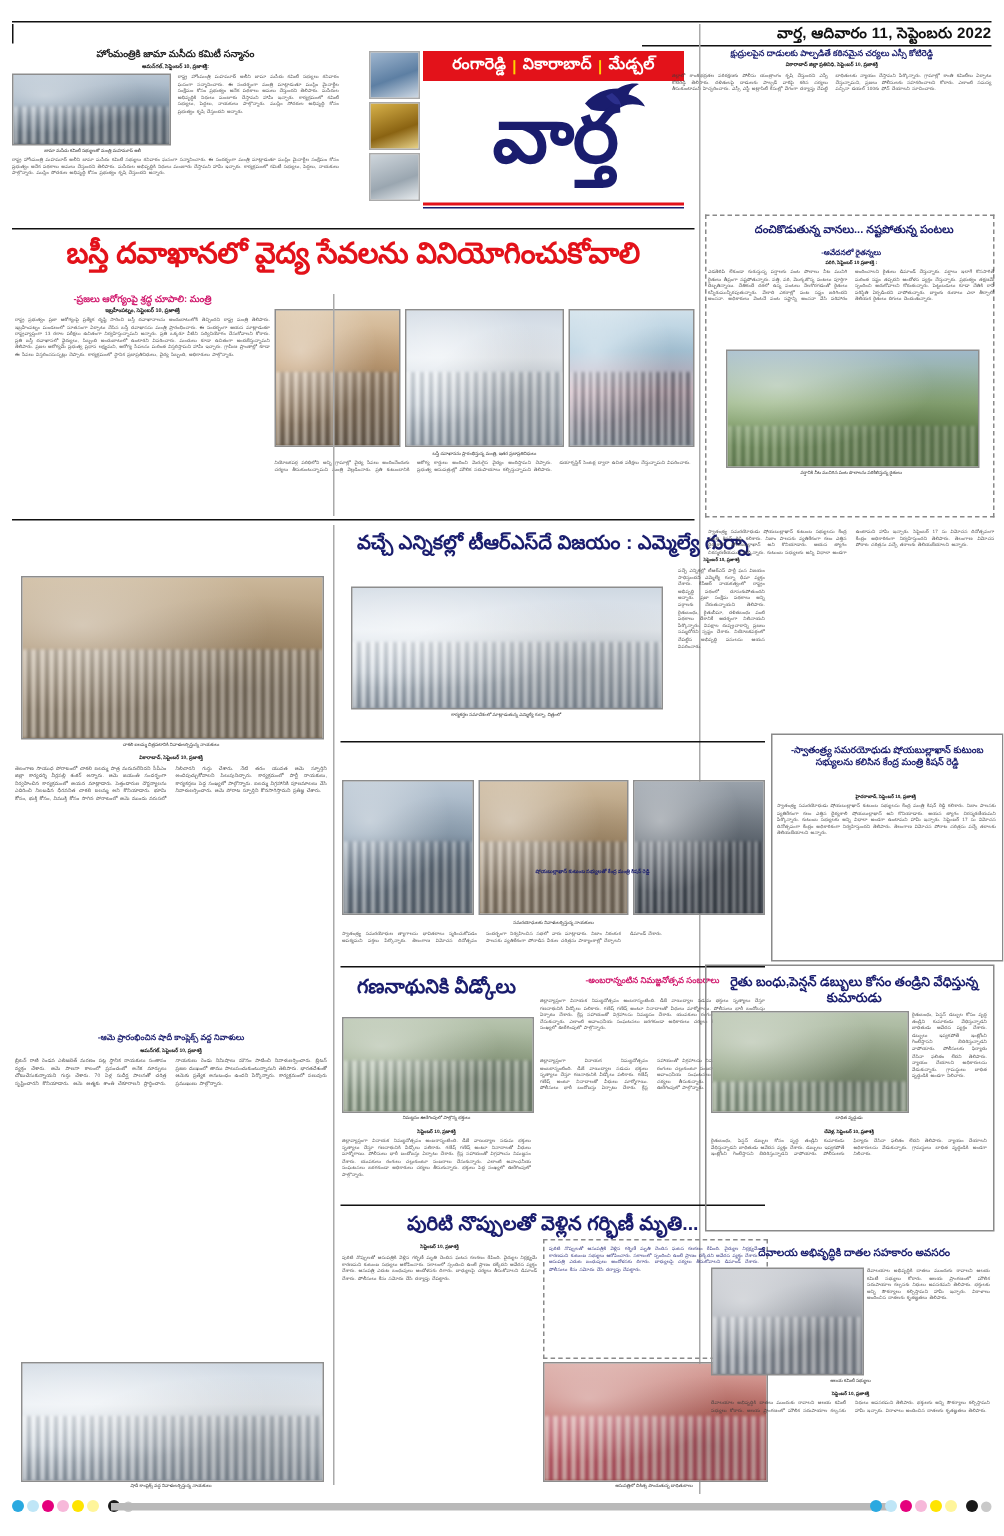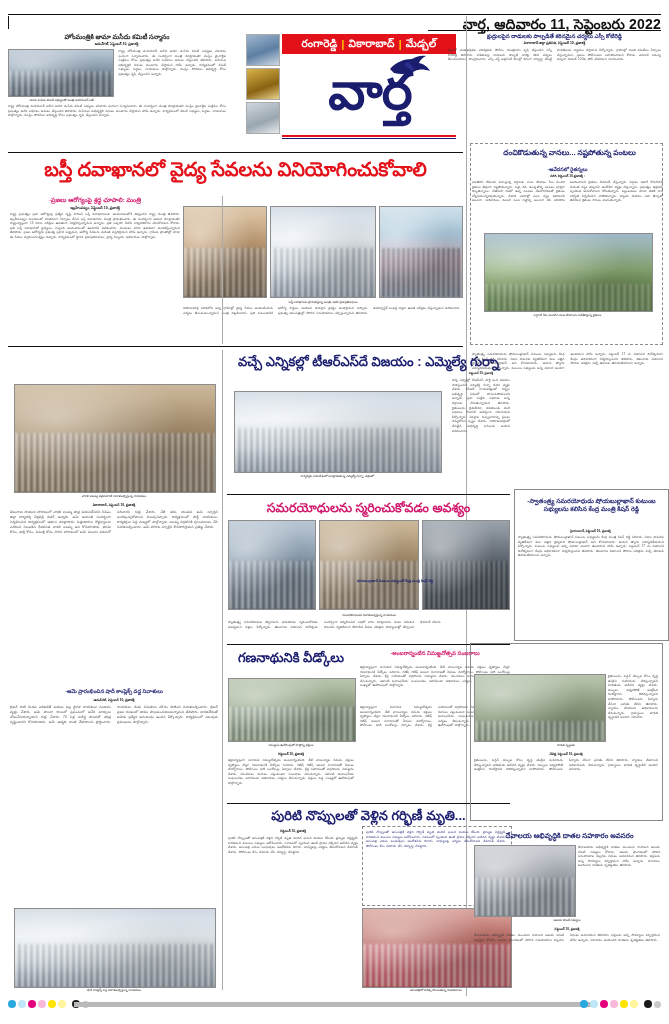--- a/index.html
+++ b/index.html
@@ -23,21 +23,21 @@
   .caption{
     font-size:3px;text-align:center;color:#333;line-height:4px;
     filter:blur(.3px);margin-top:1px;
   }
 
   
   .topstripe{position:absolute;left:8px;top:14px;width:653px;height:1px;background:#111;}
   .topbar{position:absolute;left:8px;top:16px;width:653px;height:15px;}
   .topbar .tick{position:absolute;left:0;top:0;width:1px;height:13px;background:#111;}
   .dateline{
-    position:absolute;right:0;top:0;font-size:14px;font-weight:bold;color:#111;
+    position:absolute;right:0;top:0;font-size:10px;font-weight:bold;color:#111;
     letter-spacing:.2px;
   }
   .dateline .mast-mini{font-weight:bold;}
   .topbar .rule{position:absolute;left:420px;top:14px;width:233px;height:1px;background:#111;}
 
   
   .mast-wrap{position:absolute;left:8px;top:33px;width:653px;height:116px;}
 
   .mast-left{position:absolute;left:0;top:0;width:218px;height:116px;}
   .mast-left .hl{
@@ -294,21 +294,20 @@
 
   <div class="head2">వచ్చే ఎన్నికల్లో టీఆర్ఎస్‌దే విజయం : ఎమ్మెల్యే గుర్నా</div>
   <div class="photo ph-crowd-white" style="position:absolute;left:234px;top:391px;width:206px;height:80px;">
       <div class="people"></div>
     </div>
   <div class="caption" style="position:absolute;left:228px;top:473px;width:219px;">కార్యకర్తల సమావేశంలో మాట్లాడుతున్న ఎమ్మెల్యే గుర్నా, చిత్రంలో</div>
   <div class="blur-body" style="position:absolute;left:452px;top:378px;width:58px;height:112px;">వచ్చే ఎన్నికల్లో టీఆర్ఎస్ పార్టీ ఘన విజయం సాధిస్తుందని ఎమ్మెల్యే గుర్నా ధీమా వ్యక్తం చేశారు. కేసీఆర్ నాయకత్వంలో రాష్ట్రం అభివృద్ధి పథంలో దూసుకుపోతుందని అన్నారు. ప్రజా సంక్షేమ పథకాలు అన్ని వర్గాలకు చేరుతున్నాయని తెలిపారు. రైతుబంధు, రైతుబీమా, దళితబంధు వంటి పథకాలు దేశానికే ఆదర్శంగా నిలిచాయని పేర్కొన్నారు. విపక్షాల దుష్ప్రచారాన్ని ప్రజలు నమ్మబోరని స్పష్టం చేశారు. నియోజకవర్గంలో చేపట్టిన అభివృద్ధి పనులను ఆయన వివరించారు.</div>
   <div class="byline" style="position:absolute;left:452px;top:370px;width:58px;font-size:3px;">సెప్టెంబర్ 10, ప్రజాశక్తి</div>
   <div class="hr-thin" style="left:227px;top:494px;width:283px;"></div>
 
-  <div class="head3">సమరయోధులను స్మరించుకోవడం అవశ్యం</div>
   <div style="position:absolute;left:228px;top:520px;width:282px;height:90px;display:flex;gap:3px;">
     <div class="photo ph-crowd" style="flex:1;">
         <div class="people"></div>
       </div>
     <div class="photo ph-indoor" style="flex:1.15;">
         <div class="people"></div>
       </div>
     <div class="photo ph-dark" style="flex:1;">
         <div class="people dk"></div>
       </div>
@@ -349,20 +348,21 @@
   <div class="byline" style="position:absolute;left:228px;top:828px;width:130px;font-size:3.2px;">సెప్టెంబర్ 10, ప్రజాశక్తి</div>
   <div class="blur-body" style="position:absolute;left:228px;top:836px;width:130px;height:150px;overflow:hidden;">పురిటి నొప్పులతో ఆసుపత్రికి వెళ్లిన గర్భిణీ మృతి చెందిన ఘటన కలకలం రేపింది. వైద్యుల నిర్లక్ష్యమే కారణమని కుటుంబ సభ్యులు ఆరోపించారు. సకాలంలో స్పందించి ఉంటే ప్రాణం దక్కేదని ఆవేదన వ్యక్తం చేశారు. ఆసుపత్రి ఎదుట బంధువులు ఆందోళనకు దిగారు. బాధ్యులపై చర్యలు తీసుకోవాలని డిమాండ్ చేశారు. పోలీసులు కేసు నమోదు చేసి దర్యాప్తు చేపట్టారు.</div>
   <div class="box-dash" style="left:362px;top:826px;width:148px;height:78px;"></div>
   <div class="blur-body" style="position:absolute;left:366px;top:830px;width:140px;height:70px;color:#1a1d6e;">పురిటి నొప్పులతో ఆసుపత్రికి వెళ్లిన గర్భిణీ మృతి చెందిన ఘటన కలకలం రేపింది. వైద్యుల నిర్లక్ష్యమే కారణమని కుటుంబ సభ్యులు ఆరోపించారు. సకాలంలో స్పందించి ఉంటే ప్రాణం దక్కేదని ఆవేదన వ్యక్తం చేశారు. ఆసుపత్రి ఎదుట బంధువులు ఆందోళనకు దిగారు. బాధ్యులపై చర్యలు తీసుకోవాలని డిమాండ్ చేశారు. పోలీసులు కేసు నమోదు చేసి దర్యాప్తు చేపట్టారు.</div>
   <div class="photo ph-red" style="position:absolute;left:362px;top:908px;width:148px;height:78px;">
       <div class="people pk"></div>
     </div>
   <div class="caption" style="position:absolute;left:362px;top:987px;width:148px;">ఆసుపత్రిలో చికిత్స పొందుతున్న బాధితురాలు</div>
 
   <div class="box" style="left:470px;top:643px;width:191px;height:176px;border:.8px solid #8a8a8a;"></div>
+  <div class="head-r3">రైతు బంధు,పెన్షన్ డబ్బులు కోసం తండ్రిని వేధిస్తున్న కుమారుడు</div>
   <div class="photo ph-ground" style="position:absolute;left:474px;top:674px;width:130px;height:66px;">
       <div class="people" style="height:30%;"></div>
     </div>
   <div class="blur-body" style="position:absolute;left:608px;top:674px;width:50px;height:66px;">రైతుబంధు, పెన్షన్ డబ్బుల కోసం వృద్ధ తండ్రిని కుమారుడు వేధిస్తున్నాడని బాధితుడు ఆవేదన వ్యక్తం చేశారు. డబ్బులు ఇవ్వకపోతే ఇంట్లోంచి గెంటేస్తానని బెదిరిస్తున్నాడని వాపోయారు. పోలీసులకు ఫిర్యాదు చేసినా ఫలితం లేదని తెలిపారు. న్యాయం చేయాలని అధికారులను వేడుకున్నారు. గ్రామస్థులు బాధిత వృద్ధుడికి అండగా నిలిచారు.</div>
   <div class="caption" style="position:absolute;left:474px;top:742px;width:184px;">బాధిత వృద్ధుడు</div>
   <div class="byline" style="position:absolute;left:474px;top:751px;width:184px;font-size:3.1px;">చేవెళ్ల, సెప్టెంబర్ 10, ప్రజాశక్తి</div>
   <div class="blur-body" style="position:absolute;left:474px;top:758px;width:184px;height:58px;column-count:2;column-gap:6px;">రైతుబంధు, పెన్షన్ డబ్బుల కోసం వృద్ధ తండ్రిని కుమారుడు వేధిస్తున్నాడని బాధితుడు ఆవేదన వ్యక్తం చేశారు. డబ్బులు ఇవ్వకపోతే ఇంట్లోంచి గెంటేస్తానని బెదిరిస్తున్నాడని వాపోయారు. పోలీసులకు ఫిర్యాదు చేసినా ఫలితం లేదని తెలిపారు. న్యాయం చేయాలని అధికారులను వేడుకున్నారు. గ్రామస్థులు బాధిత వృద్ధుడికి అండగా నిలిచారు.</div>
 
   <div class="head-r4">దేవాలయ అభివృద్ధికి దాతల సహకారం అవసరం</div>
   <div class="photo ph-temple" style="position:absolute;left:474px;top:845px;width:100px;height:70px;">

